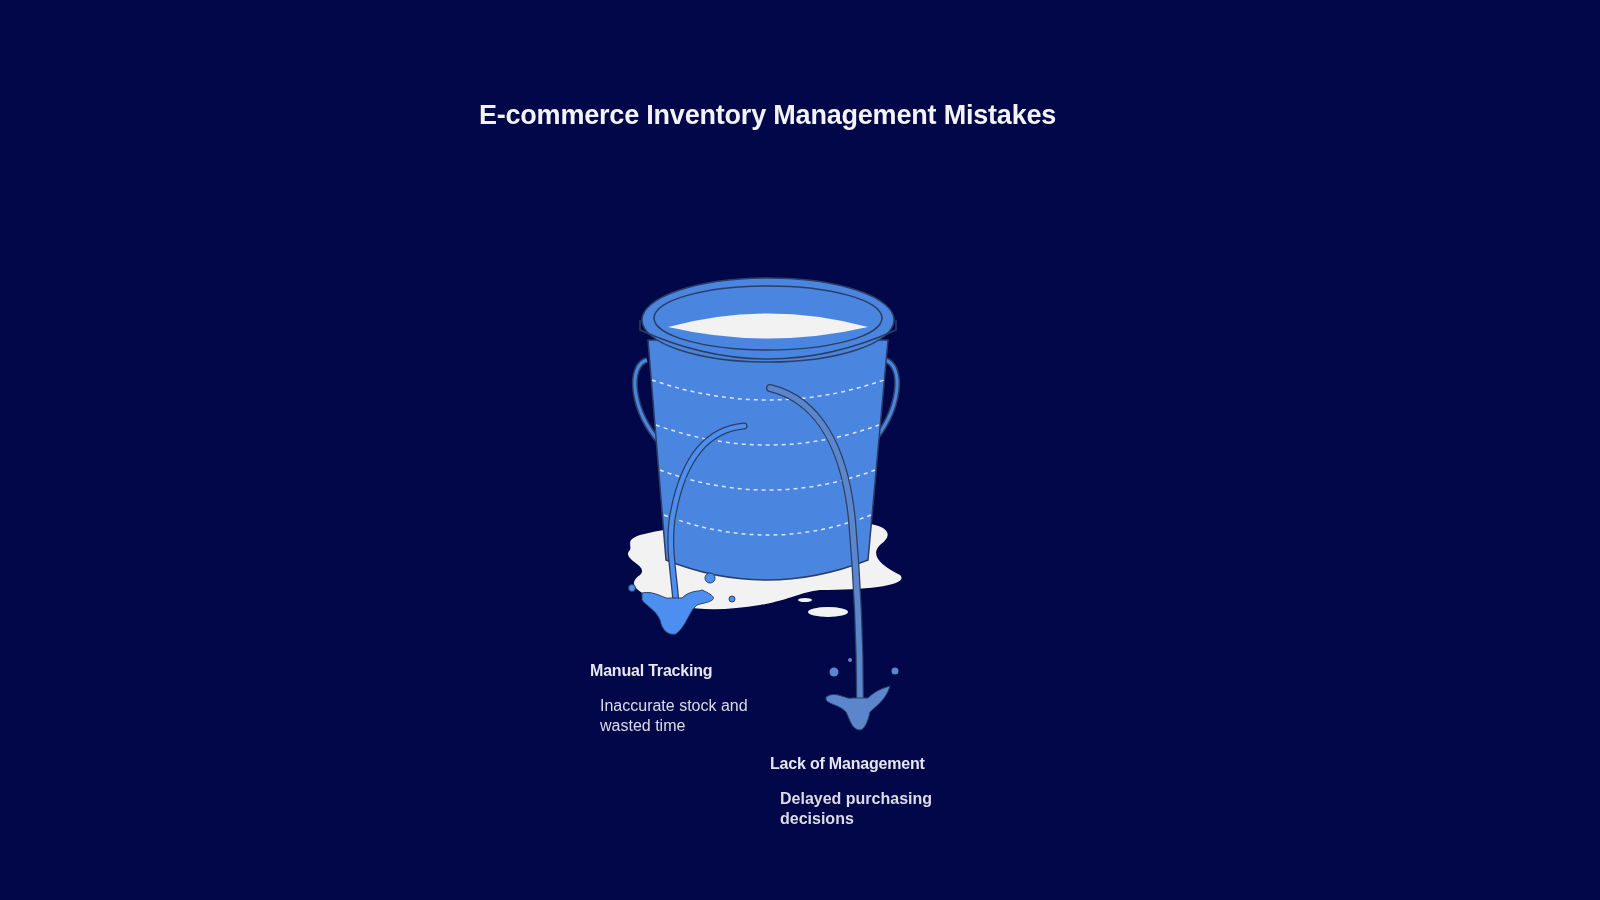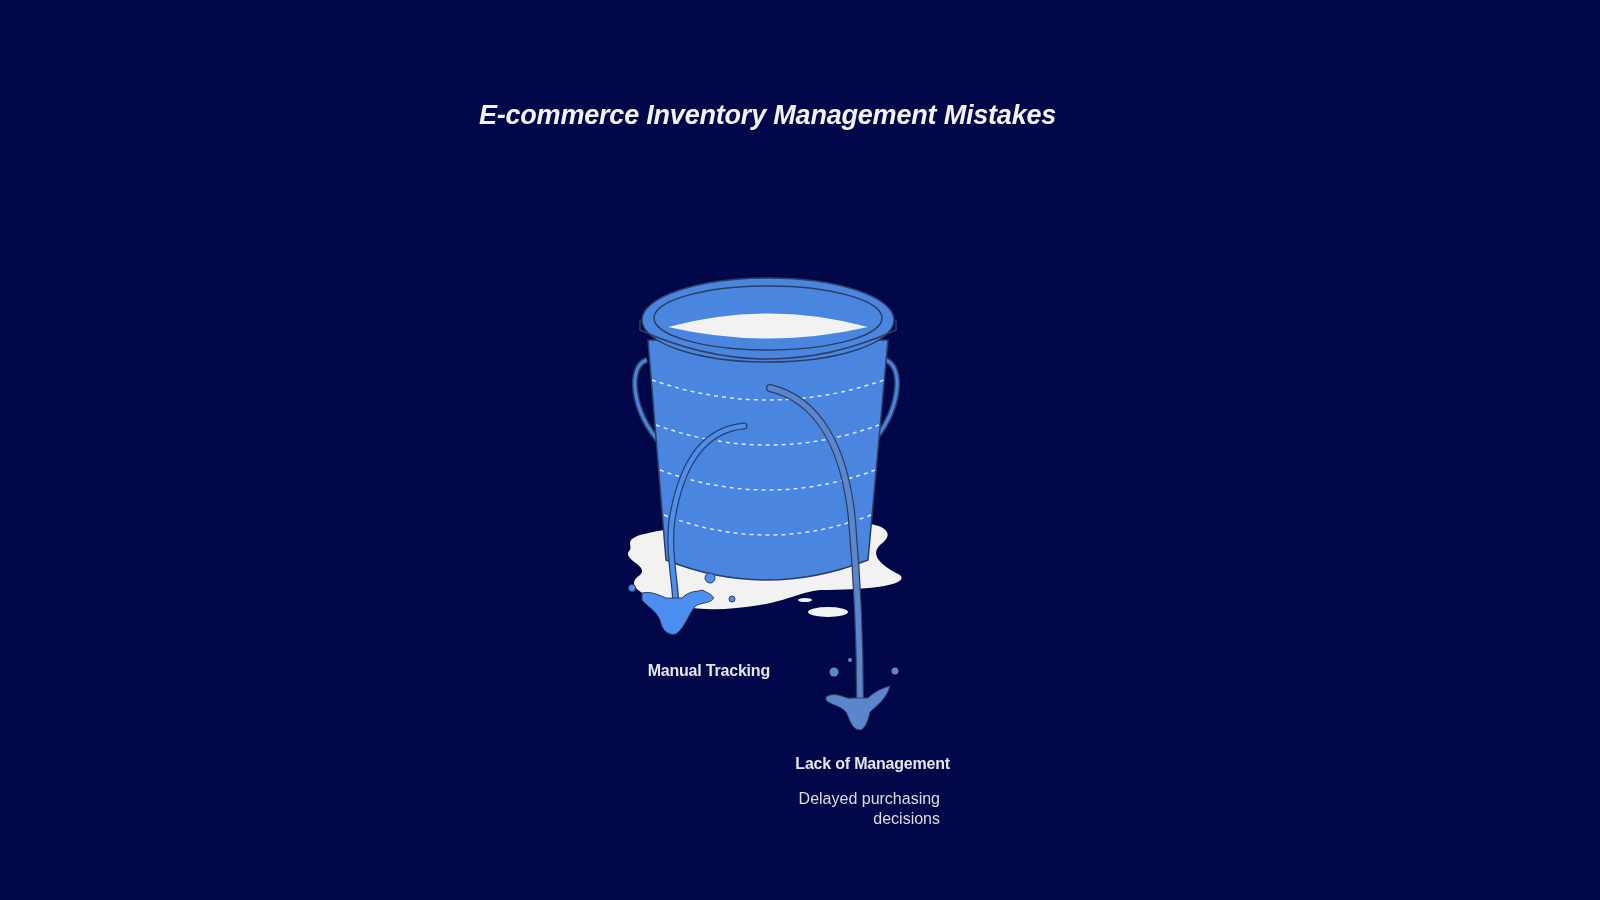--- a/index.html
+++ b/index.html
@@ -6,24 +6,23 @@
   body {
     width:1600px; height:900px; overflow:hidden;
     background:#020749;
     font-family:"Liberation Sans", "DejaVu Sans", sans-serif;
     position:relative;
   }
   .title {
     position:absolute; left:0; width:1535px; top:100px;
     text-align:center; color:#f2f2f7; font-weight:bold; font-size:27px;
     letter-spacing:-0.2px;
-    font-style:italic;
   }
   .illus { position:absolute; left:0; top:0; }
-  .label-block { position:absolute; text-align:right; color:#e6e6ef; }
+  .label-block { position:absolute; text-align:left; color:#e6e6ef; }
   .label-title { font-weight:bold; font-size:16px; letter-spacing:-0.2px; }
   .label-desc { font-size:16px; line-height:20px; margin-top:16px; color:#dcdce6; }
 </style>
 </head>
 <body>
 
 <div class="title">E-commerce Inventory Management Mistakes</div>
 
 <svg class="illus" width="1600" height="900" viewBox="0 0 1600 900">
 
@@ -58,18 +57,19 @@
   <path d="M770 388 C 820 400, 845 450, 852 520 C 858 590, 860 650, 860 700" fill="none" stroke="#2c3e63" stroke-width="8" stroke-linecap="round"></path>
   <path d="M770 388 C 820 400, 845 450, 852 520 C 858 590, 860 650, 860 700" fill="none" stroke="#5b86cc" stroke-width="5.5" stroke-linecap="round"></path>
   <path d="M826 697 C 836 690, 846 700, 852 698 L 868 698 C 876 690, 884 688, 890 686 C 886 700, 876 706, 870 712 C 868 722, 864 730, 860 730 C 852 730, 850 720, 846 712 C 840 705, 830 705, 826 700 Z" fill="#5b86cc" stroke="#2c3e63" stroke-width="1"></path>
   <circle cx="834" cy="672" r="4.5" fill="#5b86cc"></circle>
   <circle cx="895" cy="671" r="3.5" fill="#5b86cc"></circle>
   <circle cx="850" cy="660" r="2" fill="#5b86cc"></circle>
 </svg>
 
 <div class="label-block" style="left:590px; top:662px; width:180px;">
   <div class="label-title">Manual Tracking</div>
+  <div class="label-desc" style="width:160px; margin-left:10px;">Inaccurate stock and wasted time</div>
 </div>
 
 <div class="label-block" style="left:770px; top:755px; width:180px;">
   <div class="label-title">Lack of Management</div>
-  <div class="label-desc" style="width:160px; margin-left:10px;">Delayed purchasing decisions</div>
+  <div class="label-desc" style="width:160px; margin-left:10px;font-weight:bold;">Delayed purchasing decisions</div>
 </div>
 
 </body></html>

